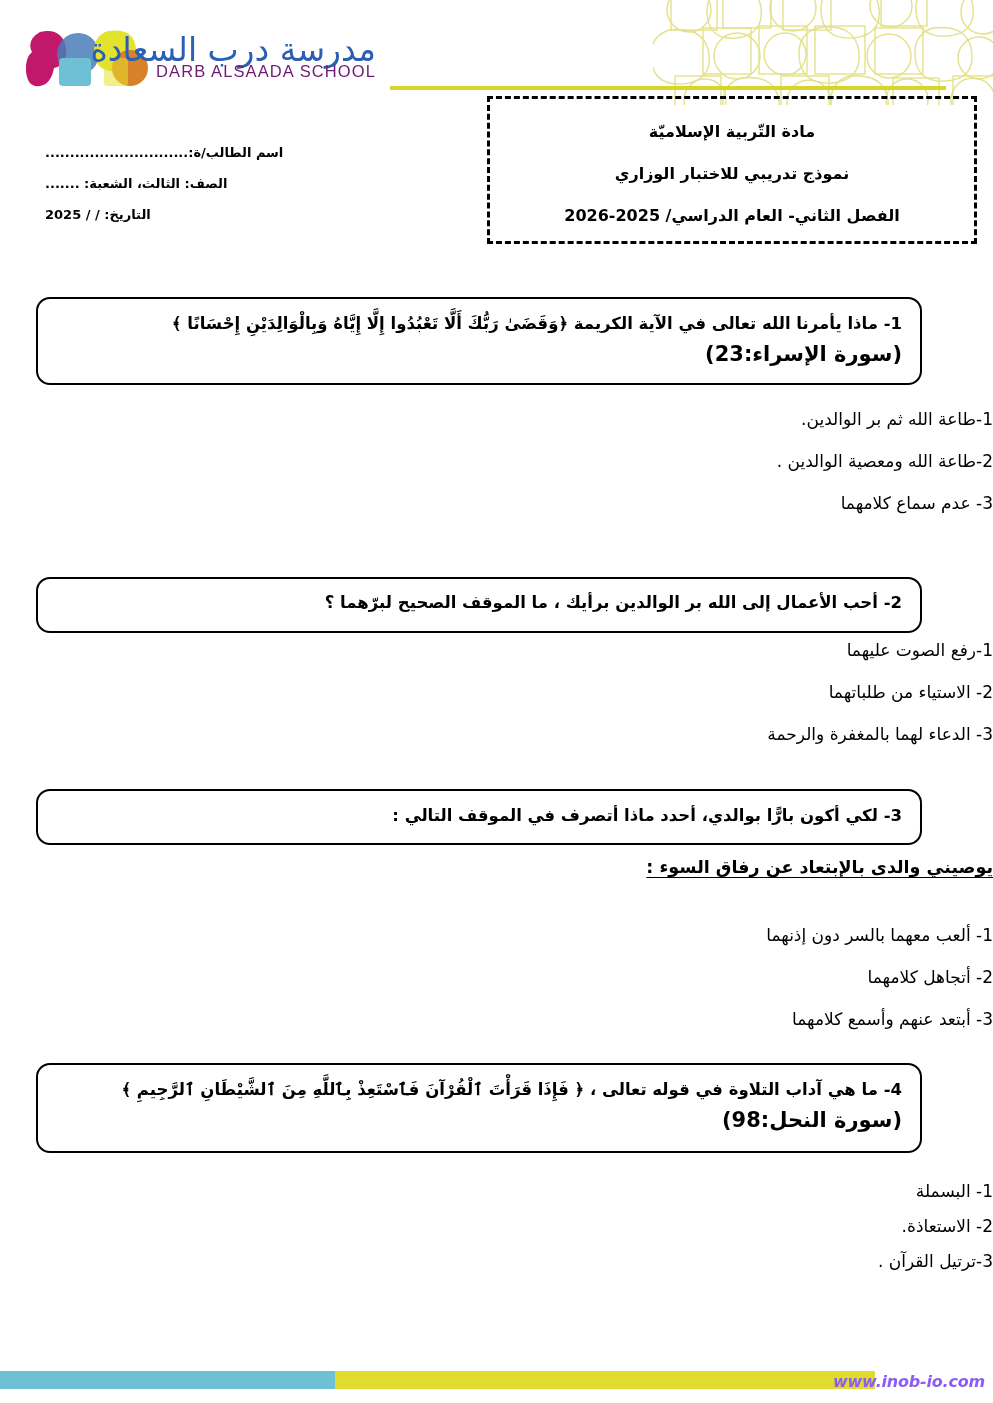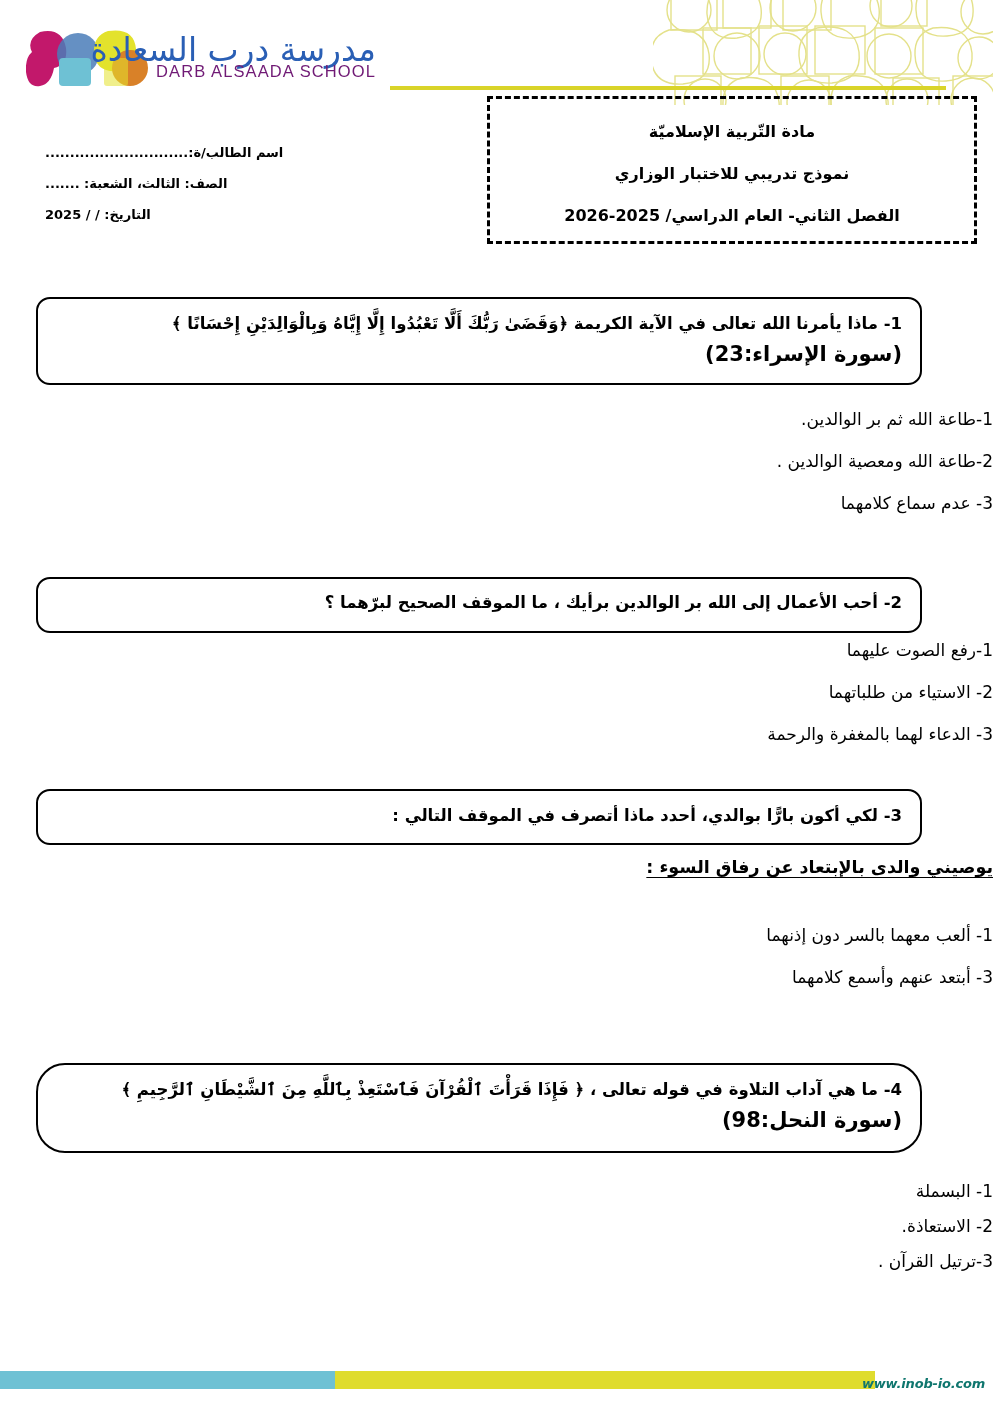--- a/index.html
+++ b/index.html
@@ -137,21 +137,21 @@
     font-family: "DejaVu Sans", sans-serif;
     font-size: 21px;
     font-weight: bold;
     text-align: right;
     line-height: 30px;
   }
 
   #qbox1 { top: 297px; height: 88px; }
   #qbox2 { top: 577px; height: 56px; padding-top: 9px; }
   #qbox3 { top: 789px; height: 56px; }
-  #qbox4 { top: 1063px; height: 90px; border-radius: 29px; }
+  #qbox4 { top: 1063px; height: 90px; }
 
   
   .options {
     position: absolute;
     right: 0;
     width: 953px;
     text-align: right;
     direction: rtl;
   }
   .options .opt {
@@ -198,24 +198,24 @@
     width: 540px;
     height: 18px;
     background: #dfdc2e;
   }
   .footer-url {
     position: absolute;
     right: 8px;
     bottom: 12px;
     direction: ltr;
     font-family: "DejaVu Sans", sans-serif;
-    font-size: 13px;
+    font-size: 16px;
     font-weight: bold;
     font-style: italic;
-    color: #0f766e;
+    color: #8b5cf6;
     letter-spacing: -0.2px;
   }
 </style>
 </head>
 <body>
 
 <div class="deco-pattern">
   <svg width="340" height="105" viewBox="0 0 340 105" fill="none" stroke="#e4e18a" stroke-width="1.4">
     <g>
       <rect x="18" y="-16" width="46" height="46"></rect>
@@ -305,20 +305,21 @@
   <div class="opt">2- الاستياء من طلباتهما</div>
   <div class="opt">3- الدعاء لهما بالمغفرة والرحمة</div>
 </div>
 
 <div class="qbox" id="qbox3">
   <div class="qtext">3- لكي أكون بارًّا بوالدي، أحدد ماذا أتصرف في الموقف التالي :</div>
 </div>
 <div class="sub-prompt">يوصيني والدى بالإبتعاد عن رفاق السوء :</div>
 <div class="options" id="opts3">
   <div class="opt">1- ألعب معهما بالسر دون إذنهما</div>
+  <div class="opt">2- أتجاهل كلامهما</div>
   <div class="opt">3- أبتعد عنهم وأسمع كلامهما</div>
 </div>
 
 <div class="qbox" id="qbox4">
   <div class="qtext">4- ما هي آداب التلاوة في قوله تعالى ، ﴿ فَإِذَا قَرَأْتَ ٱلْقُرْآنَ فَٱسْتَعِذْ بِٱللَّهِ مِنَ ٱلشَّيْطَانِ ٱلرَّجِيمِ ﴾</div>
   <span class="qref">(سورة النحل:98)</span>
 </div>
 <div class="options" id="opts4">
   <div class="opt">1- البسملة</div>
   <div class="opt">2- الاستعاذة.</div>

